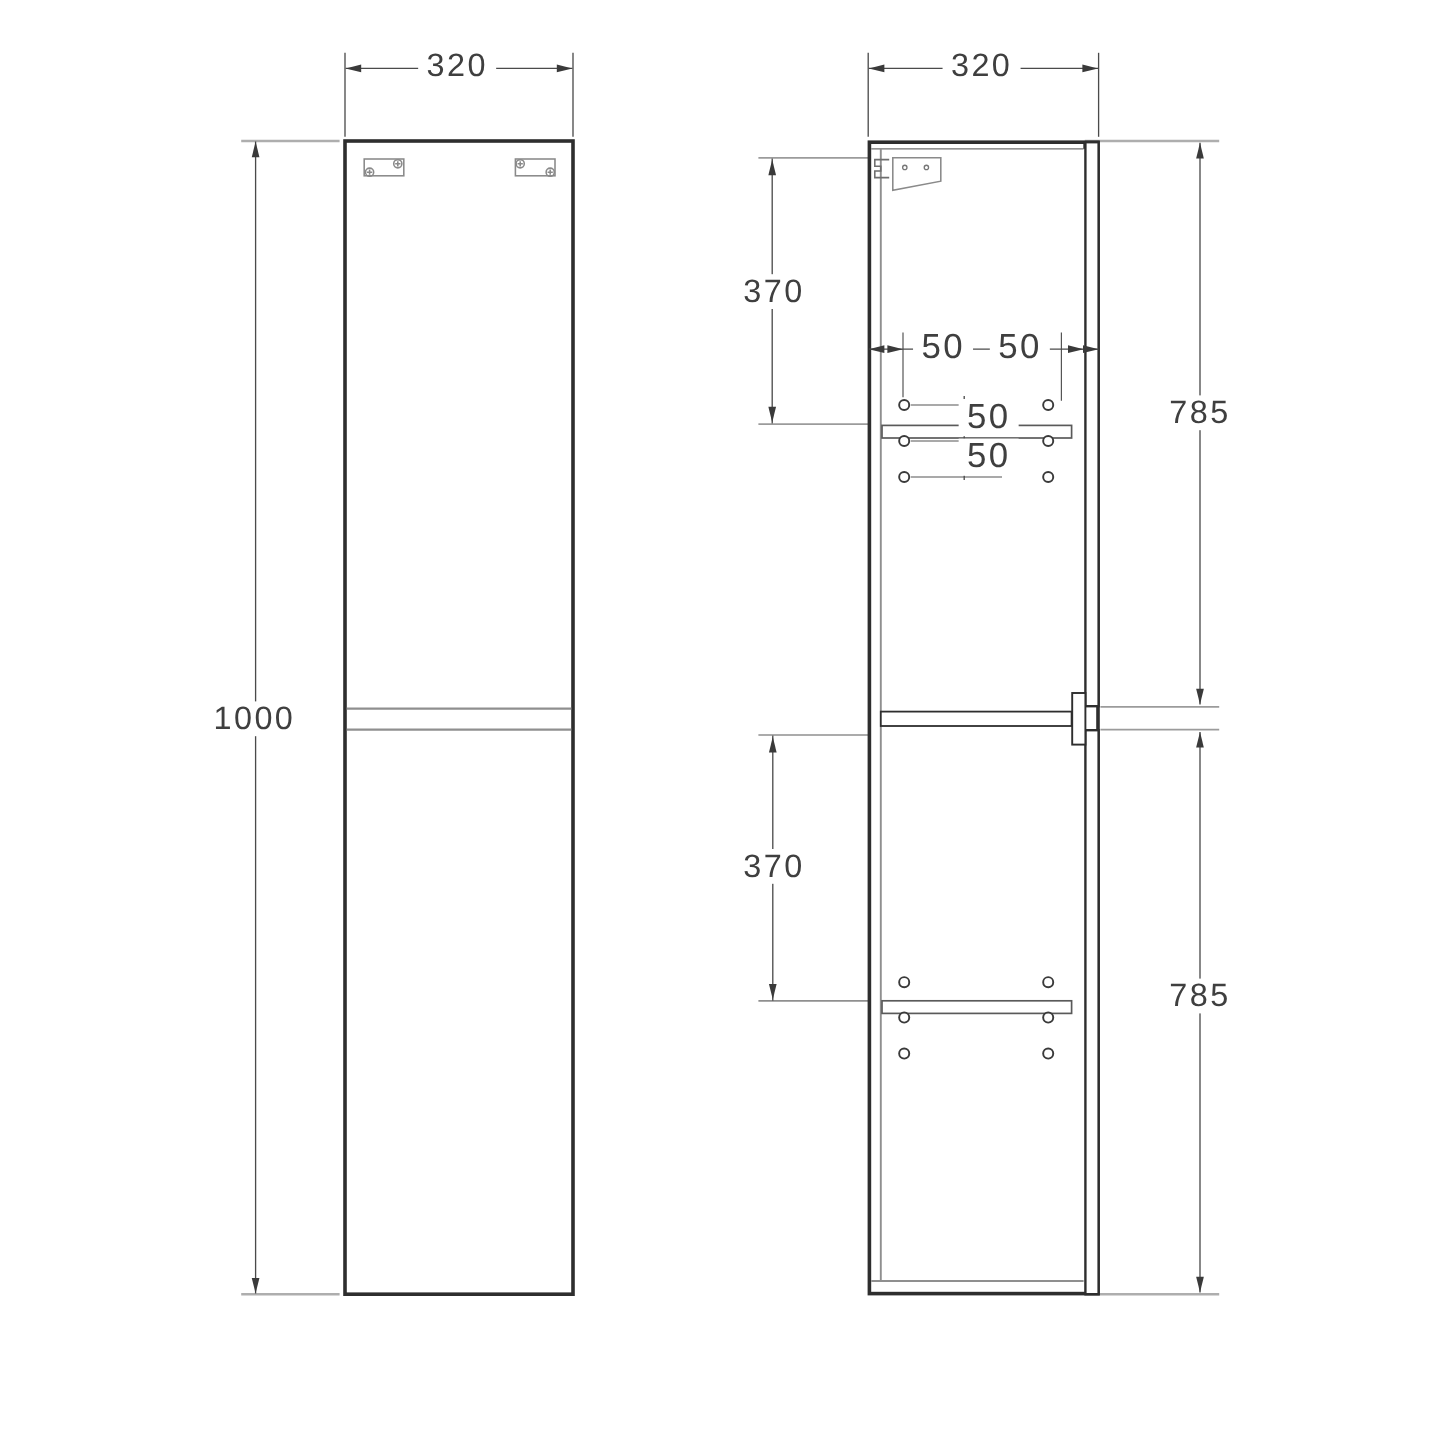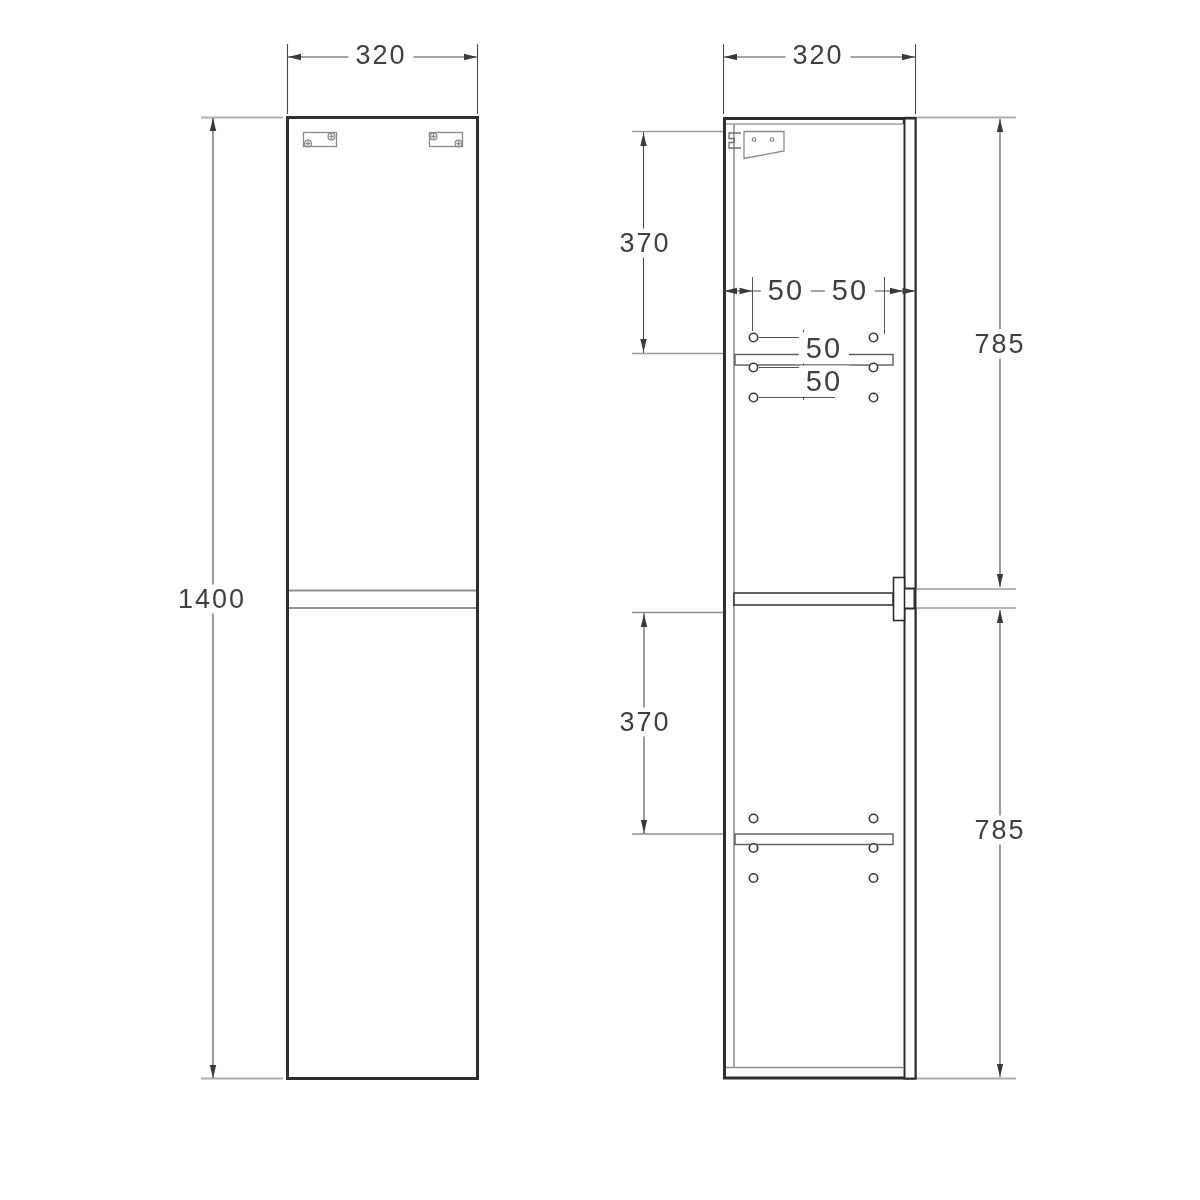--- a/index.html
+++ b/index.html
@@ -176,21 +176,21 @@
     <line x1="759" y1="397.5" x2="835" y2="397.5" stroke="#555555" stroke-width="1"></line>
     <line x1="803.5" y1="330" x2="803.5" y2="400" stroke="#4a4a4a" stroke-width="1.1"></line>
     <polygon points="803.5,338 800.5,349 806.5,349" fill="#3a3a3a"></polygon>
     <polygon points="803.5,363 800.5,352 806.5,352" fill="#3a3a3a"></polygon>
     <polygon points="803.5,369 800.5,380 806.5,380" fill="#3a3a3a"></polygon>
     <polygon points="803.5,395 800.5,384 806.5,384" fill="#3a3a3a"></polygon>
   </g>
 </svg>
 
 <span class="dim-label dim-lg" style="left:381px;top:55px;">320</span>
-<span class="dim-label dim-lg" style="left:212px;top:599px;">1400</span>
+<span class="dim-label dim-lg" style="left:212px;top:599px;">1000</span>
 <span class="dim-label dim-lg" style="left:818px;top:55px;">320</span>
 <span class="dim-label dim-lg" style="left:645px;top:243px;">370</span>
 <span class="dim-label dim-lg" style="left:645px;top:722px;">370</span>
 <span class="dim-label dim-lg" style="left:1000px;top:344px;">785</span>
 <span class="dim-label dim-lg" style="left:1000px;top:830px;">785</span>
 <span class="dim-label dim-sm" style="left:786px;top:290px;">50</span>
 <span class="dim-label dim-sm" style="left:850px;top:290px;">50</span>
 <span class="dim-label dim-sm" style="left:824px;top:348px;">50</span>
 <span class="dim-label dim-sm" style="left:824px;top:381px;">50</span>
 

